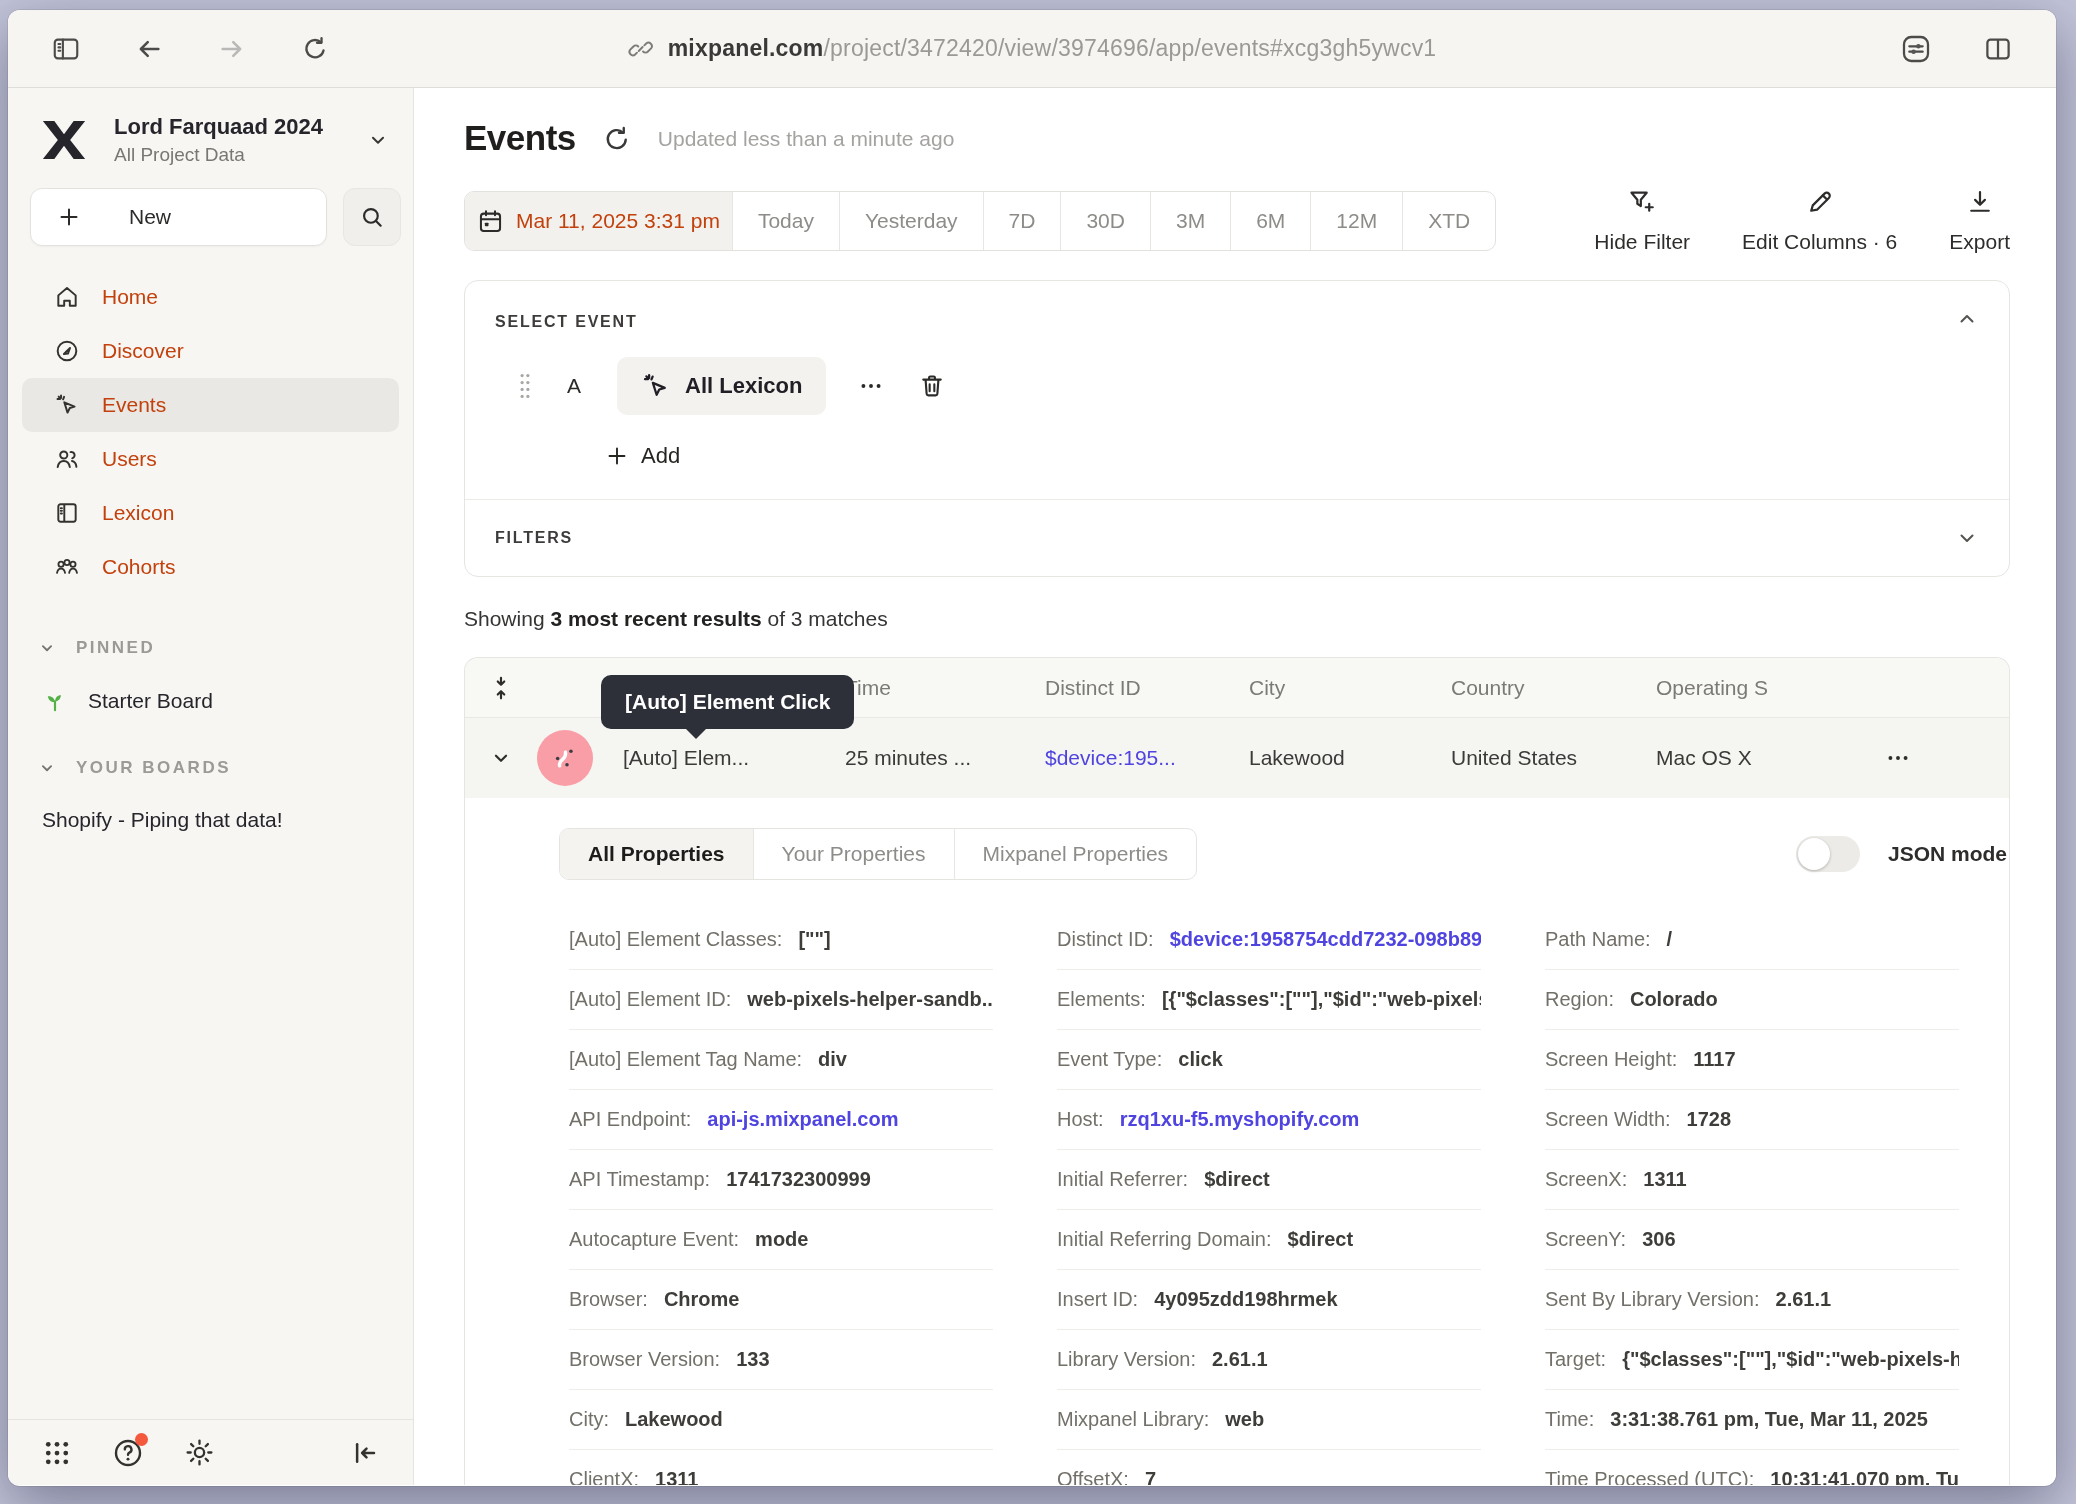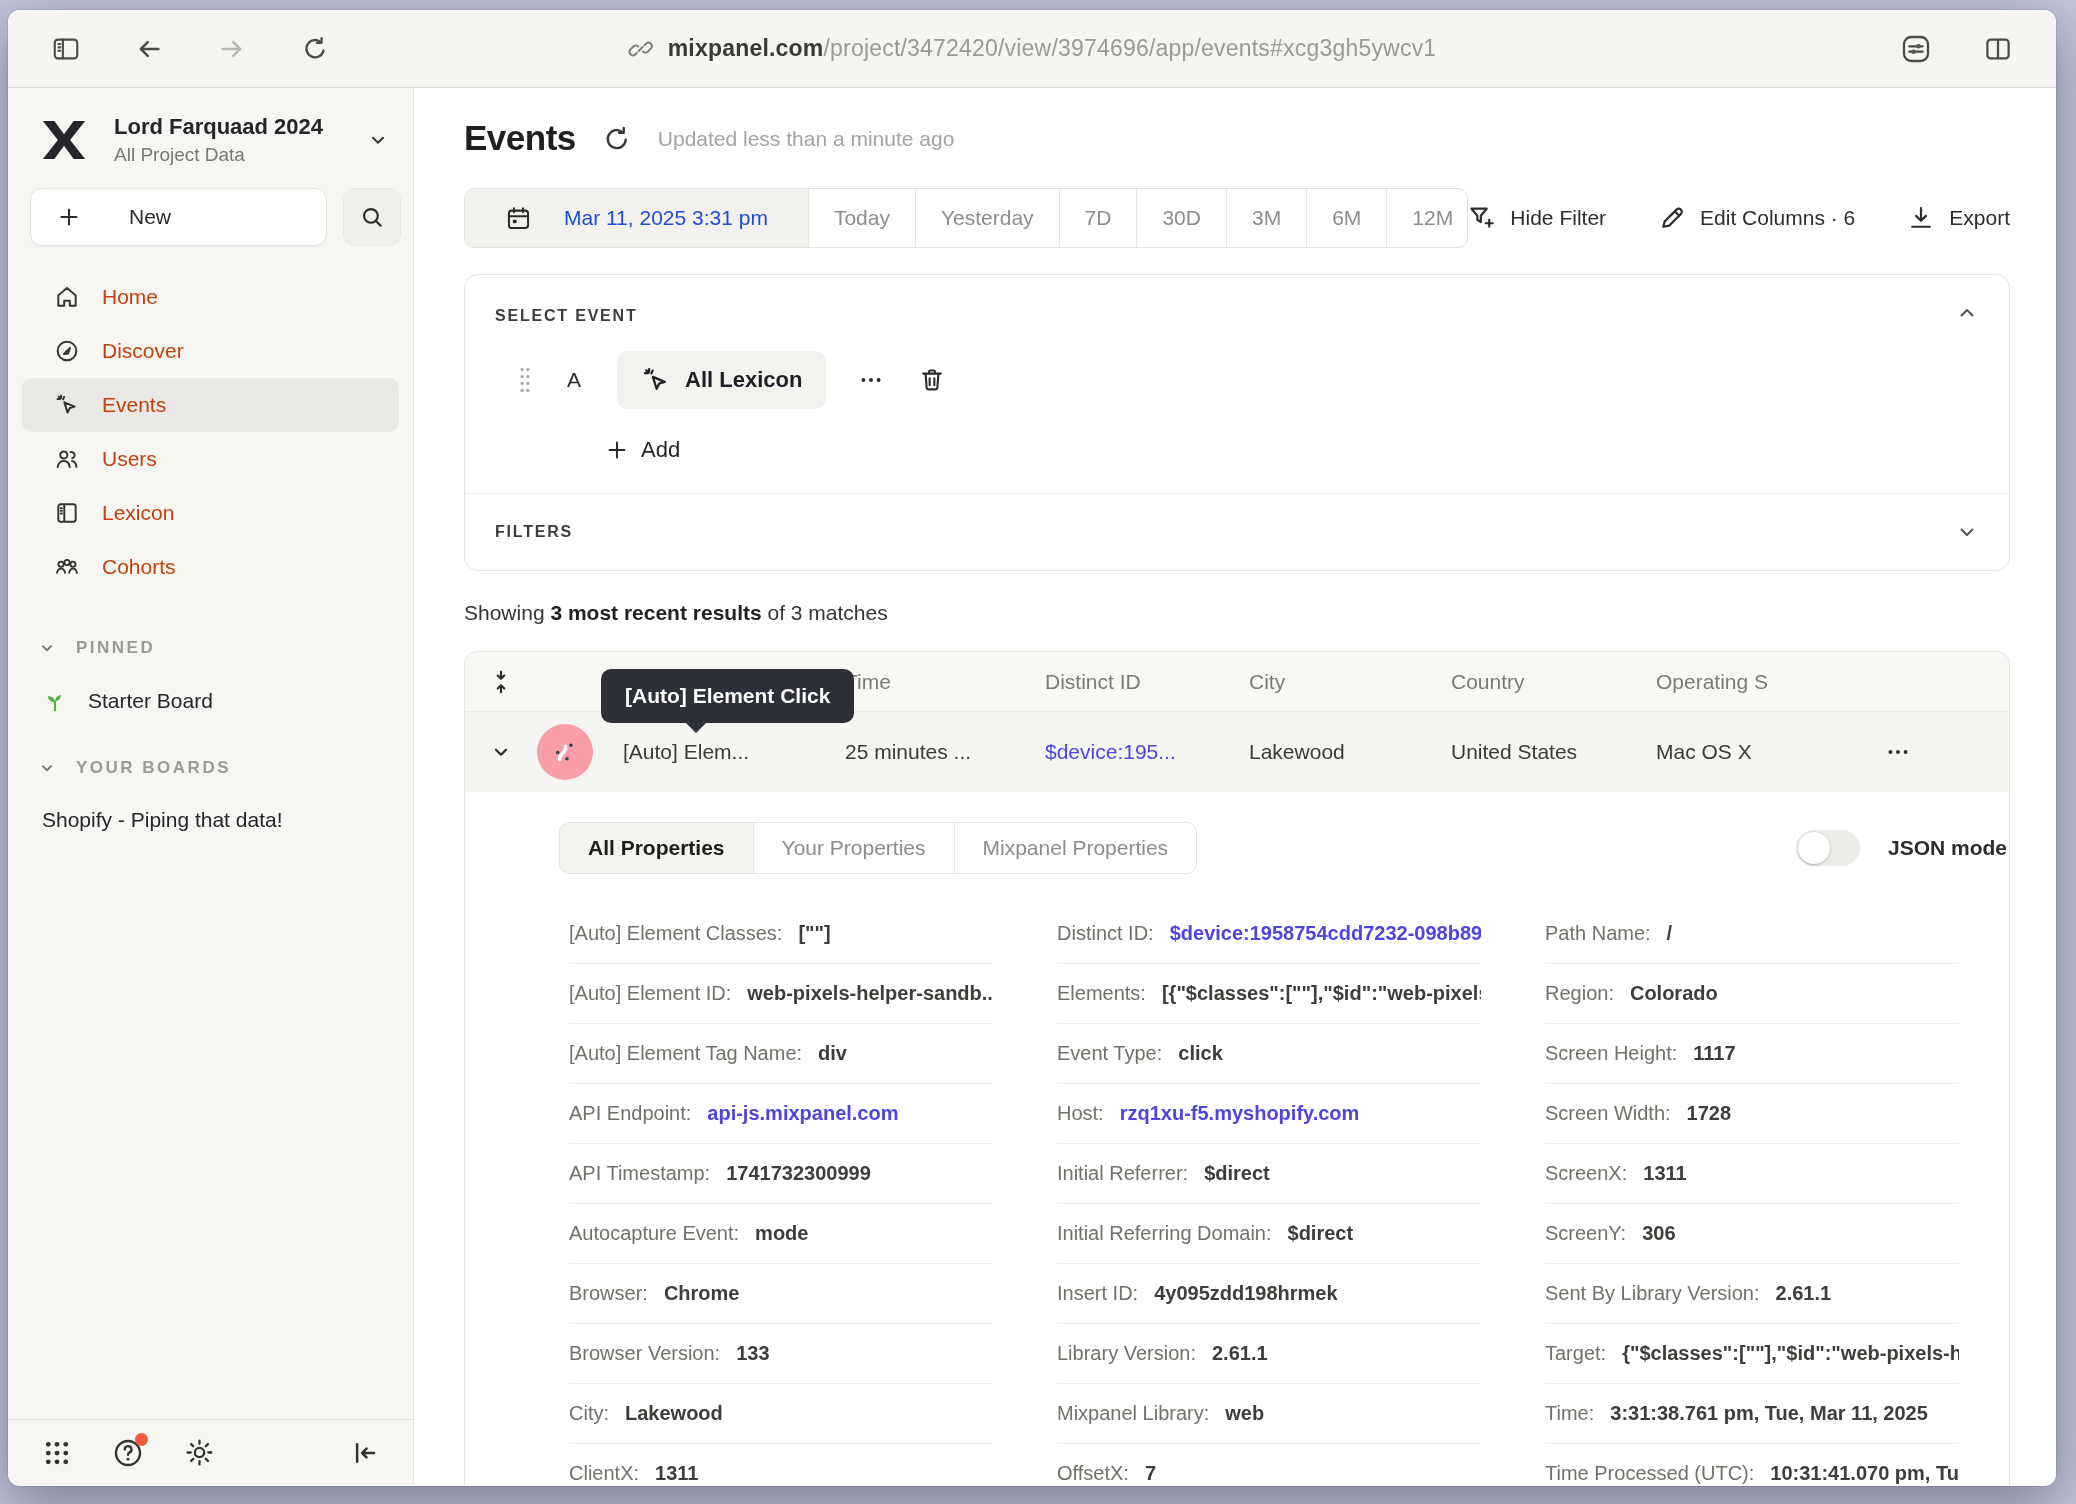--- a/index.html
+++ b/index.html
@@ -75,23 +75,23 @@
   
   .main { flex:1; background:#ffffff; padding:0 46px 0 50px; position:relative; overflow:hidden; }
   .page-head { margin-top:30px; display:flex; align-items:center; gap:26px; }
   .page-title { font-size:35px; font-weight:700; color:#201f1e; letter-spacing:-.5px; }
   .refresh-btn { color:#3a3938; margin-top:2px; }
   .updated { font-size:21px; color:#a4a3a0; margin-top:2px; }
   .controls-row { margin-top:30px; display:flex; align-items:center; justify-content:space-between; }
   .date-seg { display:flex; height:60px; border:1px solid #e2e1de; border-radius:10px; overflow:hidden; background:#fff; }
   .seg { display:flex; align-items:center; padding:0 25px; font-size:21px; color:#8d8c89; border-left:1px solid #e7e6e3; white-space:nowrap; gap:10px; }
   .seg:first-child { border-left:none; }
-  .seg.current { background:#f2f1ee; color:#1d4ed8; gap:32px; padding:0 40px; }
+  .seg.current { background:#f2f1ee; color:#c2410c; gap:12px; padding:0 12px; }
   .row-actions { display:flex; align-items:center; gap:52px; }
-  .action { display:flex; align-items:center; gap:14px; font-size:21px; color:#2e2d2b; white-space:nowrap; }
+  .action { display:flex; align-items:center; gap:14px; font-size:21px; color:#2e2d2b; white-space:nowrap;flex-direction:column; }
   .action .aicon { color:#2e2d2b; }
   
   .card { border:1px solid #e6e5e2; border-radius:14px; background:#fff; }
   .select-card { margin-top:26px; }
   .sec-pad { padding:26px 30px 0 30px; }
   .sec-head { display:flex; align-items:flex-end; justify-content:space-between; }
   .sec-title { font-size:16px; font-weight:700; letter-spacing:1.8px; color:#3d3c3a; }
   .sec-chev { color:#55544f; }
   .event-row { margin-top:26px; display:flex; align-items:center; }
   .drag-handle { color:#a8a7a3; margin-left:22px; }

